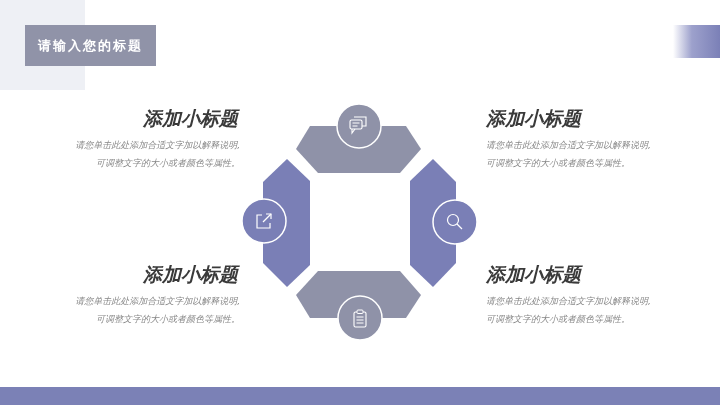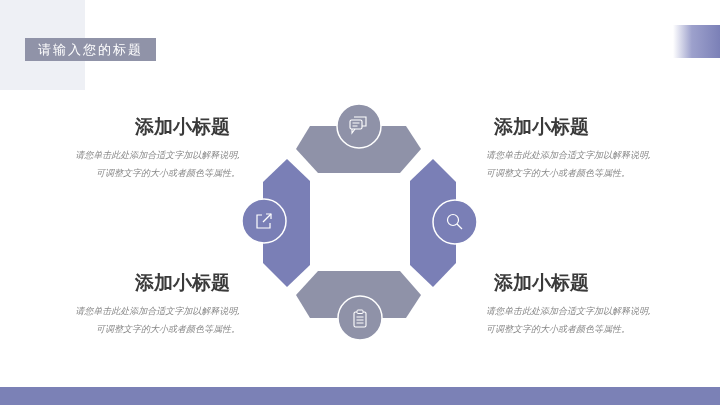--- a/index.html
+++ b/index.html
@@ -1,22 +1,22 @@
 <!DOCTYPE html>
 <html><head>
 <meta charset="utf-8">
 <style>
   html, body { margin:0; padding:0; }
   body { width:720px; height:405px; position:relative; overflow:hidden; background:#ffffff; font-family:"DejaVu Sans","Liberation Sans",sans-serif; }
   .left-panel { position:absolute; left:0; top:0; width:85px; height:90px; background:#eef0f5; }
-  .title-box { position:absolute; left:25px; top:38px; width:131px; height:23px; background:#9093a8; color:#fff; font-size:13px; font-weight:normal; letter-spacing:2px; display:flex; align-items:center; justify-content:center; box-sizing:border-box; }
+  .title-box { position:absolute; left:25px; top:25px; width:131px; height:41px; background:#9093a8; color:#fff; font-size:13px; font-weight:bold; letter-spacing:2px; display:flex; align-items:center; justify-content:center; box-sizing:border-box; }
   .grad-bar { position:absolute; left:673px; top:25px; width:47px; height:33px; background:linear-gradient(to right, rgba(123,128,183,0) 0%, #9da1cc 40%, #7b80b7 100%); }
   .bottom-bar { position:absolute; left:0; top:387px; width:720px; height:18px; background:#7b81b6; }
   .block { position:absolute; width:210px; }
-  .block h2 { margin:8px; font-size:19px; font-weight:bold; color:#3a3a3a; line-height:24px; }
+  .block h2 { margin:0; font-size:19px; font-weight:bold; color:#3a3a3a; line-height:24px;font-style:italic; }
   .block p { margin:6px 0 0 0; font-size:9px; color:#888; line-height:18px;font-style:italic; }
   .block.right-align { text-align:right; }
   .block.left-align { text-align:left; }
   svg.diagram { position:absolute; left:0; top:0; }
 </style>
 </head>
 <body>
 
 <div class="left-panel"></div>
 <div class="title-box">请输入您的标题</div>

